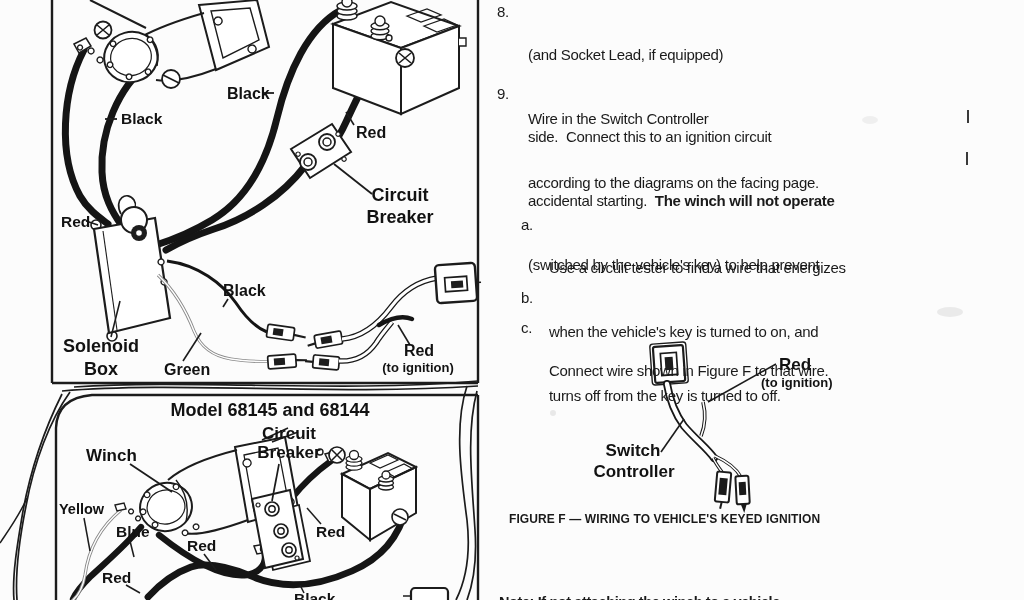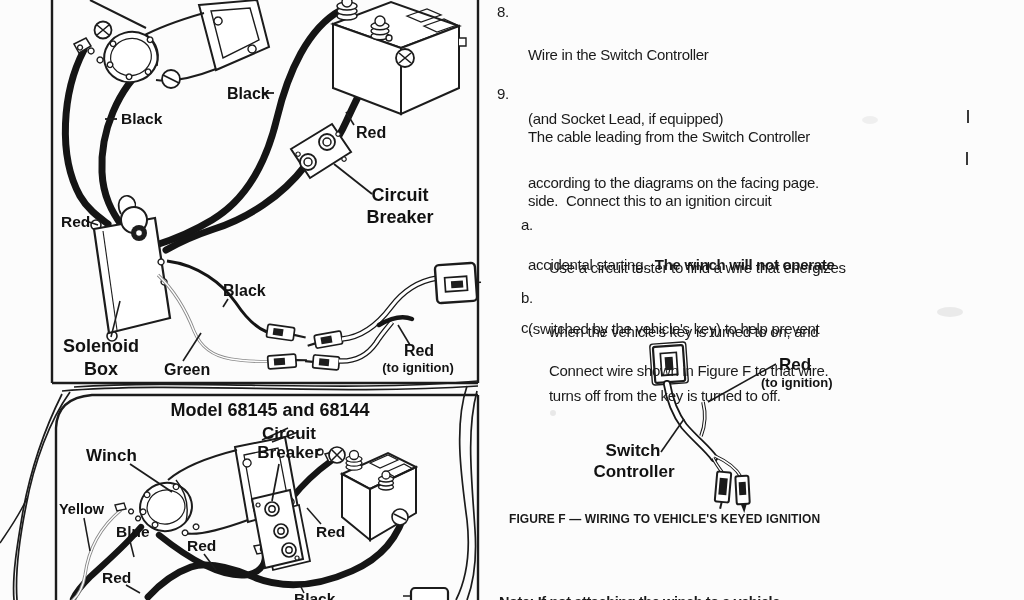--- a/index.html
+++ b/index.html
@@ -313,30 +313,29 @@
     <line x1="967" y1="152" x2="967" y2="165" stroke="#3a3a3a" stroke-width="2"></line>
     <ellipse cx="950" cy="312" rx="13" ry="5" fill="#000" opacity="0.07"></ellipse>
     <ellipse cx="870" cy="120" rx="8" ry="4" fill="#000" opacity="0.05"></ellipse>
     <circle cx="553" cy="413" r="3" fill="#000" opacity="0.08"></circle>
   </g>
 </svg>
 
 <div class="instr" style="left:497px;top:1px">
   <span class="num">8.</span>
   <span class="lines">
+    <span class="ln">(and Socket Lead, if equipped)</span>
     <span class="ln">Wire in the Switch Controller</span>
-    <span class="ln">(and Socket Lead, if equipped)</span>
     <span class="ln">according to the diagrams on the facing page.</span>
   </span>
 </div>
 
 <div class="instr" style="left:497px;top:83px">
   <span class="num">9.</span>
   <span class="lines">
-    <span class="ln">The cable leading from the Switch Controller</span>
     <span class="ln">side.  Connect this to an ignition circuit</span>
     <span class="ln"><span>accidental starting.  </span><span class="b">The winch will not operate</span></span>
     <span class="ln">(switched by the vehicle's key) to help prevent</span>
   </span>
 </div>
 
 <div class="instr sub" style="left:521px;top:214px">
   <span class="num">a.</span>
   <span class="lines">
     <span class="ln">Use a circuit tester to find a wire that energizes</span>

